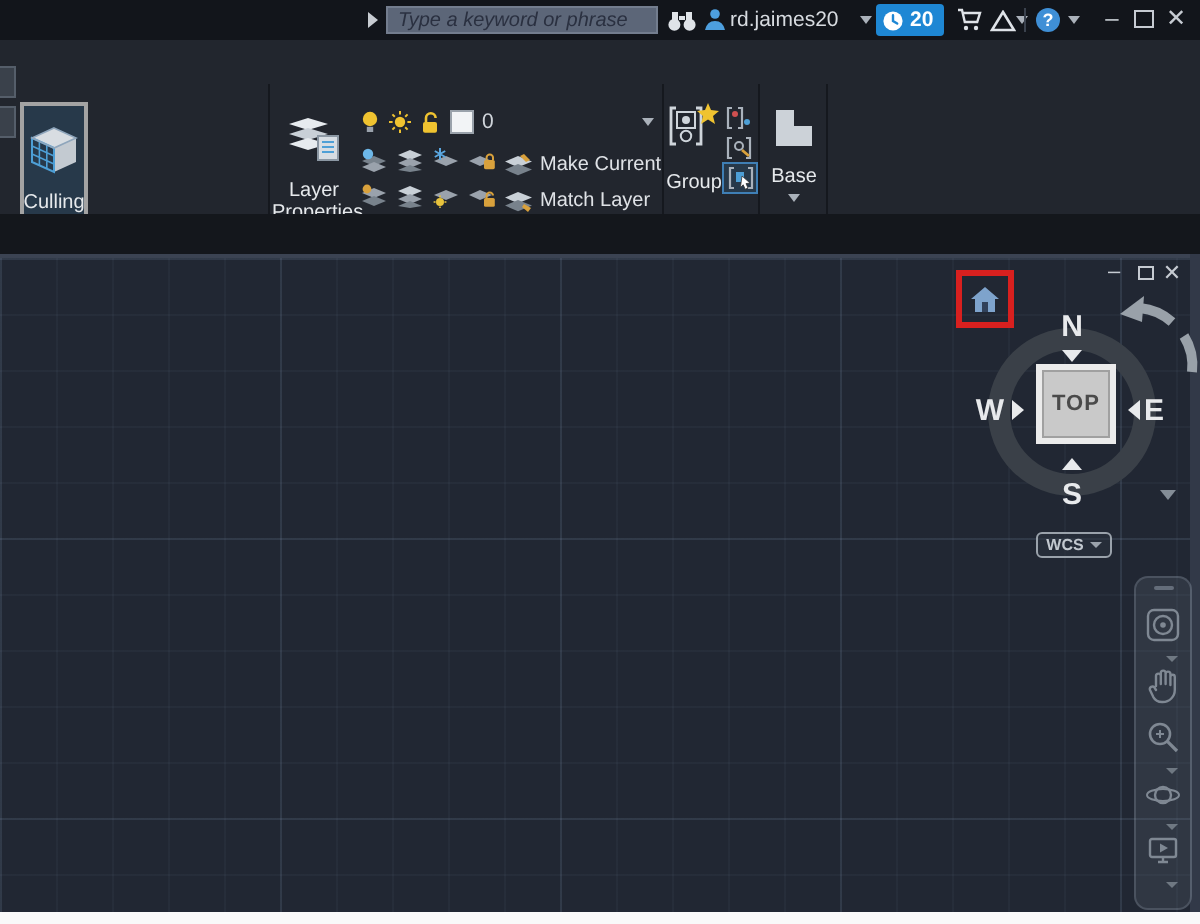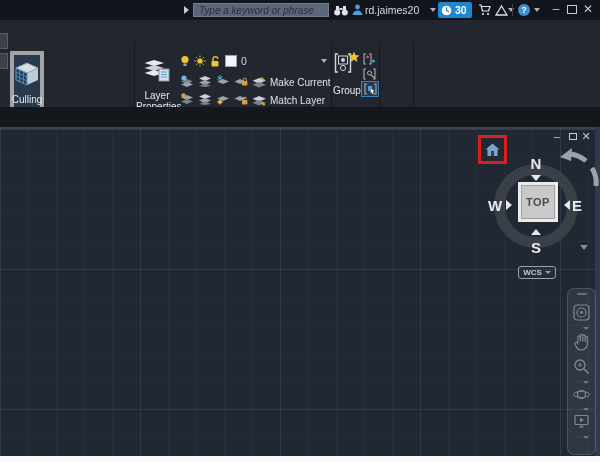--- a/index.html
+++ b/index.html
@@ -25,21 +25,21 @@
   #help-caret{left:534px;top:8px;}
   .win-glyph{color:#c6cbd2;font-size:12px;line-height:14px;text-align:center;width:12px;top:2px;}
   .restore-glyph{left:567px;top:5px;width:8px;height:7px;border:1px solid #c6cbd2;position:absolute;background:#12151b;}
   .restore-glyph::before{content:"";position:absolute;left:2px;top:-3px;width:8px;height:7px;border:1px solid #c6cbd2;z-index:-1;}
 
   
   #ribbon{left:0;top:20px;width:600px;height:87px;background:#22262e;}
   .pdiv{top:22px;width:1px;height:82px;background:#15181e;}
   .panel-label{top:89px;font-size:10.5px;color:#b4bac2;display:flex;align-items:center;gap:4px;justify-content:center;}
   .rib-btn-label{font-size:10px;color:#e6e9ec;text-align:center;line-height:11px;}
-  #culling-btn{left:10px;top:31px;width:34px;height:61px;border:4px solid #a3a3a3;background:#27394a;
+  #culling-btn{left:10px;top:31px;width:34px;height:61px;border:2px solid #a3a3a3;background:#27394a;
     display:flex;flex-direction:column;align-items:center;justify-content:flex-end;padding-bottom:3px;box-sizing:border-box;}
   #nofilter-btn{left:48px;top:31px;width:40px;height:61px;display:flex;flex-direction:column;align-items:center;justify-content:flex-end;padding-bottom:1px;box-sizing:border-box;}
   #movegizmo-btn{left:92px;top:31px;width:40px;height:61px;display:flex;flex-direction:column;align-items:center;justify-content:flex-end;padding-bottom:1px;box-sizing:border-box;}
   .btn-icon{margin-bottom:3px;}
   .edge-sliver{left:0;width:7px;height:14px;background:#3a414b;border:1px solid #555e6a;border-left:none;}
 
   
   #layerprops-btn{left:136px;top:31px;width:42px;height:61px;display:flex;flex-direction:column;align-items:center;justify-content:flex-end;box-sizing:border-box;}
   #layer-row{left:180px;top:33px;width:150px;height:15px;display:flex;align-items:center;gap:4px;}
   #layer-name{font-size:10.5px;color:#cfd4da;}
@@ -131,21 +131,21 @@
     </div>
     <div class="abs" id="username">rd.jaimes20</div>
     <div class="abs caret" id="user-caret"></div>
     <div class="abs" id="badge">
       <span style="display:flex;">
         <svg width="11" height="11" viewBox="0 0 11 11">
             <circle cx="5.5" cy="5.5" r="4.8" fill="#ffffff"></circle>
             <path d="M5.5 2.6 V5.5 L7.6 6.8" stroke="#1e87d4" stroke-width="1.2" fill="none" stroke-linecap="round"></path>
           </svg>
       </span>
-      <span id="badge-count">30</span>
+      <span id="badge-count">20</span>
     </div>
     <div class="abs tb-ic" style="left:477px;width:15px;">
       <svg width="13" height="12" viewBox="0 0 13 12">
           <path d="M1 1 h2 l1.4 6 h6.2 l1.4-4.5 H3.6" stroke="#dfe3e8" stroke-width="1.2" fill="none"></path>
           <circle cx="5" cy="10" r="1.1" fill="#dfe3e8"></circle>
           <circle cx="10" cy="10" r="1.1" fill="#dfe3e8"></circle>
         </svg>
     </div>
     <div class="abs tb-ic" style="left:494px;width:14px;">
       <svg width="13" height="11" viewBox="0 0 13 11">
@@ -324,20 +324,29 @@
           <rect x="4" y="3" width="4" height="5" fill="#4d9fd6"></rect>
           <path d="M7 5 l4 3.5 -2 0.3 1 2.2 -1.4 0.6 -1-2.2 -1.4 1.4 Z" fill="#ffffff" stroke="#333" stroke-width="0.4"></path>
         </svg>
     </div>
     <div class="abs panel-label" style="left:334px;width:44px;">
       <span>Groups</span>
       <span class="caret"></span>
     </div>
     <div class="abs pdiv" style="left:379px;"></div>
 
+    <div class="abs" id="base-btn">
+      <span class="btn-icon" style="margin-top:2px;">
+        <svg width="24" height="22" viewBox="0 0 24 22">
+            <polygon points="3,2 12,2 12,10 21,10 21,20 3,20" fill="#ccd2d8"></polygon>
+          </svg>
+      </span>
+      <span class="rib-btn-label">Base</span>
+      <span class="caret" style="margin-top:3px;"></span>
+    </div>
     <div class="abs panel-label" style="left:378px;width:30px;">
       <span>View</span>
       <span class="caret"></span>
     </div>
     <div class="abs" id="view-more" style="left:406px;top:90px;">»</div>
     <div class="abs pdiv" style="left:413px;"></div>
   </div>
 
   <div class="abs" id="gap-strip"></div>
   <div class="abs" id="canvas"></div>

